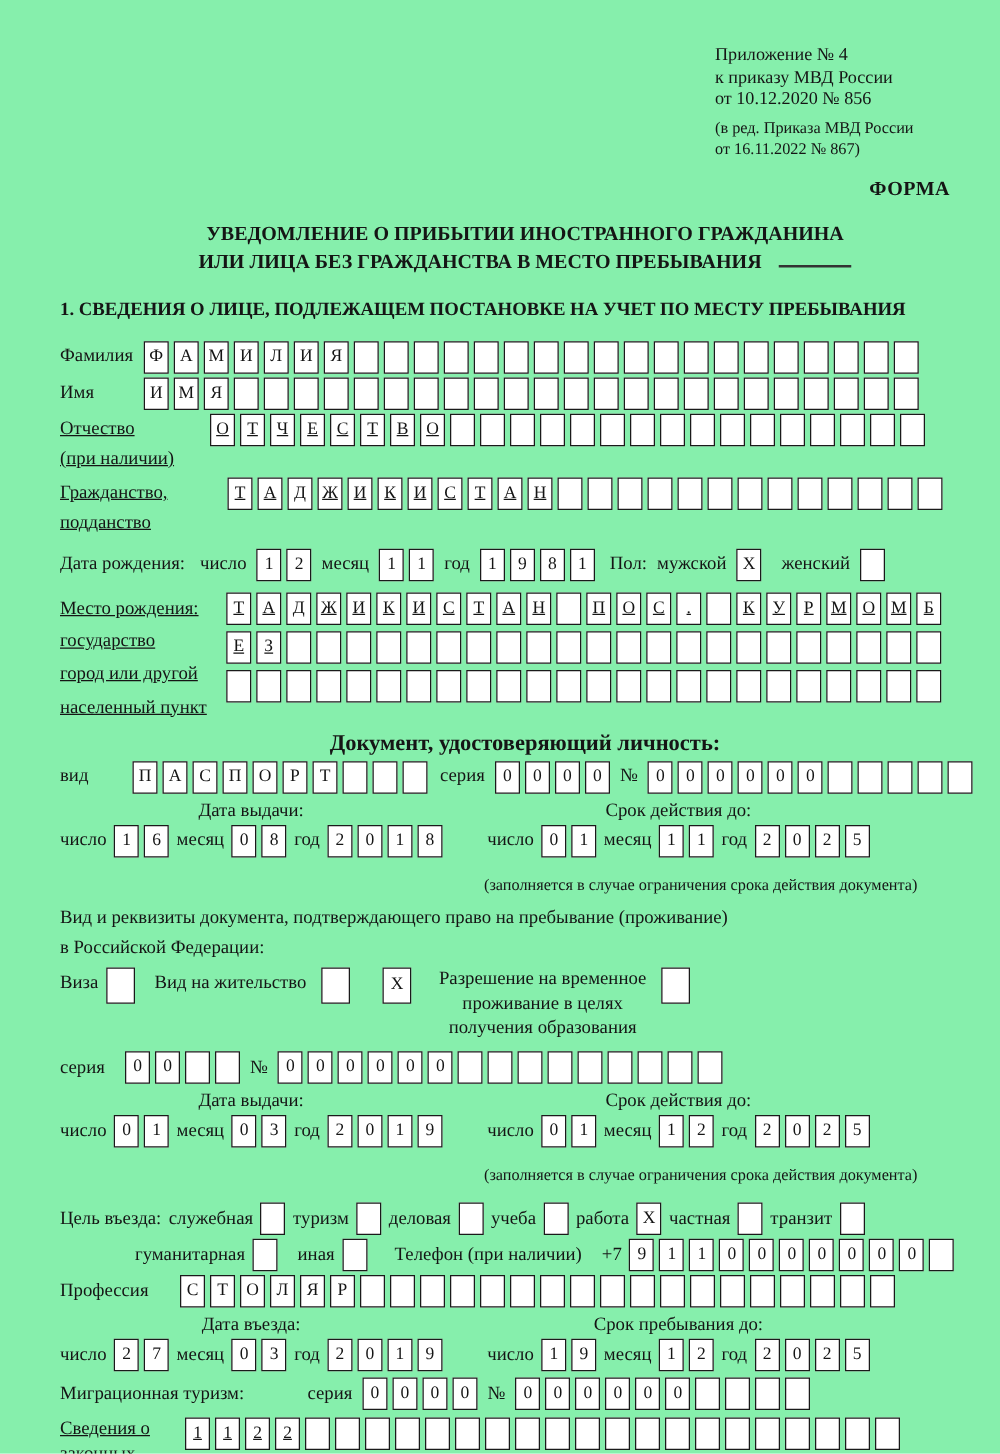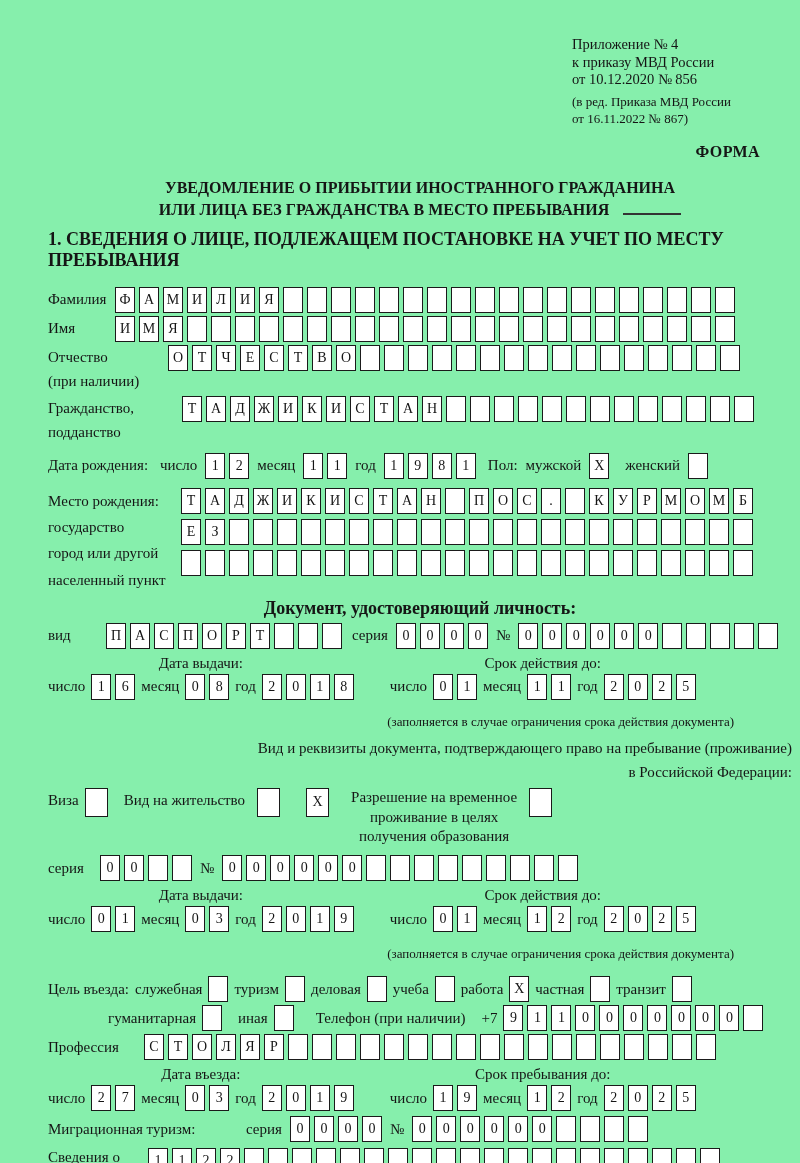--- a/index.html
+++ b/index.html
@@ -8,46 +8,46 @@
   .page { width:800px; height:1163px; padding:36px 8px 0 48px; overflow:hidden; position:relative; background:#86efac; }
 
   
   .appendix { margin-left:524px; width:228px; font-size:14.5px; line-height:1.22; }
   .appendix .amend { font-size:13px; line-height:1.27; margin-top:5px; }
   .forma { text-align:right; padding-right:32px; font-weight:bold; font-size:16px; margin-top:16px; letter-spacing:.4px; }
 
   .title { text-align:center; font-weight:bold; font-size:16px; line-height:1.4; margin-top:16px; }
   .uline { display:inline-block; width:58px; border-bottom:2.5px solid #333; margin-left:14px; vertical-align:baseline; }
 
-  .sec1 { font-weight:bold; font-size:18px; margin-top:7px; }
+  .sec1 { font-weight:bold; font-size:15px; margin-top:18px; }
 
   
   .cells { display:flex; gap:4px; flex:none; }
   .cell  { flex:none; width:20px; height:26px; border:1.5px solid #1a1a1a; display:inline-flex;
            align-items:center; justify-content:center; font-size:14px; background:#fff; }
   .cb-lg { width:23px; height:29px; }
 
   .frow { display:flex; align-items:center; gap:8px; margin-top:3px; font-size:15px; }
-  .frow.top { align-items:flex-start; }
+  .frow.top { align-items:flex-start;text-decoration:underline; }
   .lbl { white-space:nowrap; }
   .lbl2 { line-height:1.6; flex:none; }
   .lblcol { flex:none; line-height:1.75; }
   .cellcol { display:flex; flex-direction:column; gap:5px; }
 
   .doc-heading { text-align:center; font-weight:bold; font-size:18px; margin-top:5px; }
 
   
   .dgrow { display:flex; margin-top:6px; font-size:15px; }
   .dg { display:flex; flex-direction:column; flex:none; }
   .dg2 { margin-left:36px; }
   .dg-head { text-align:center; margin-bottom:2px; }
   .dg-line { display:flex; align-items:center; gap:6px; }
   .fnote { text-align:right; font-size:13px; margin-top:14px; padding-right:58px; }
 
-  .plain { font-size:15px; line-height:1.5; margin-top:7px;text-align:right; }
+  .plain { font-size:15px; line-height:1.5; margin-top:7px; }
 
   .optrow { display:flex; align-items:flex-start; margin-top:4px; font-size:15px; }
   .opt { display:flex; align-items:flex-start; }
   .opt .olabel { padding-top:4px; }
   .opt .wrap { display:inline-block; text-align:center; line-height:1.32; padding-top:0; }
 </style>
 </head>
 <body>
 
 <div class="page">

